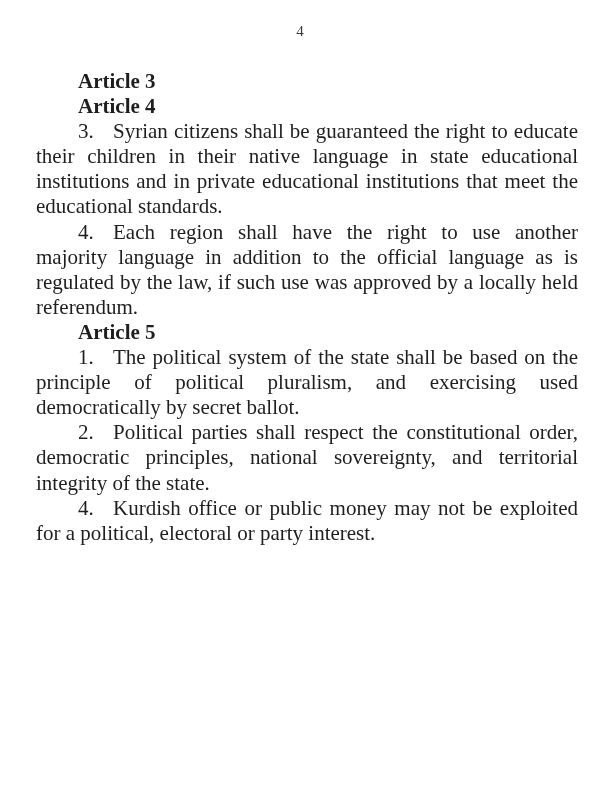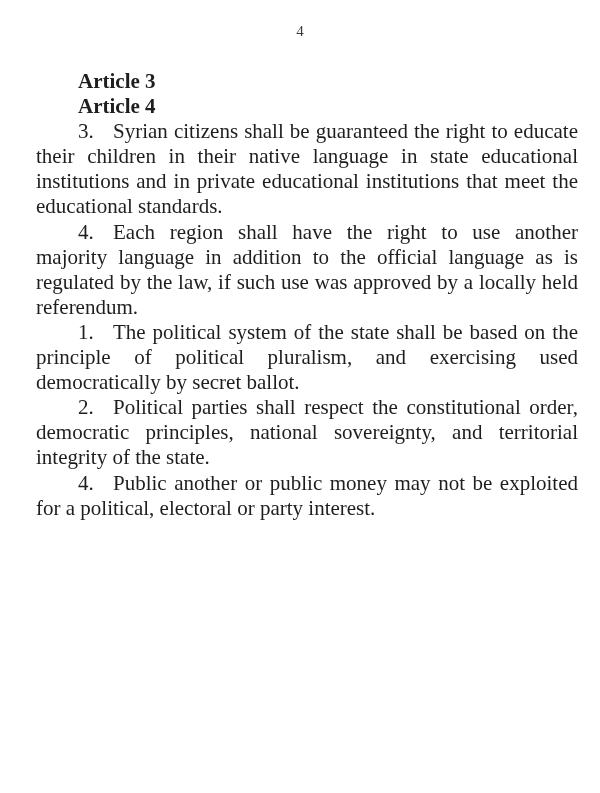--- a/index.html
+++ b/index.html
@@ -56,22 +56,23 @@
       <p class="article-heading">Article 3</p>
     </section>
 
     <section>
       <p class="article-heading">Article 4</p>
       <p class="para"><span class="num">3.</span><span>Syrian citizens shall be guaranteed the right to educate their children in their native language in state educational institutions and in private educational institutions that meet the educational standards.</span></p>
       <p class="para"><span class="num">4.</span><span>Each region shall have the right to use another majority language in addition to the official language as is regulated by the law, if such use was approved by a locally held referendum.</span></p>
     </section>
 
     <section>
+      <p class="article-heading">Article 5</p>
       <p class="para"><span class="num">1.</span><span>The political system of the state shall be based on the principle of political pluralism, and exercising used democratically by secret ballot.</span></p>
       <p class="para"><span class="num">2.</span><span>Political parties shall respect the constitutional order, democratic principles, national sovereignty, and territorial integrity of the state.</span></p>
-      <p class="para"><span class="num">4.</span><span>Public another or public money may not be exploited for a political, electoral or party interest.</span></p>
+      <p class="para"><span class="num">4.</span><span>Kurdish office or public money may not be exploited for a political, electoral or party interest.</span></p>
     </section>
 
     <section>
     </section>
 
   </div>
 </div>
 
 </body></html>

